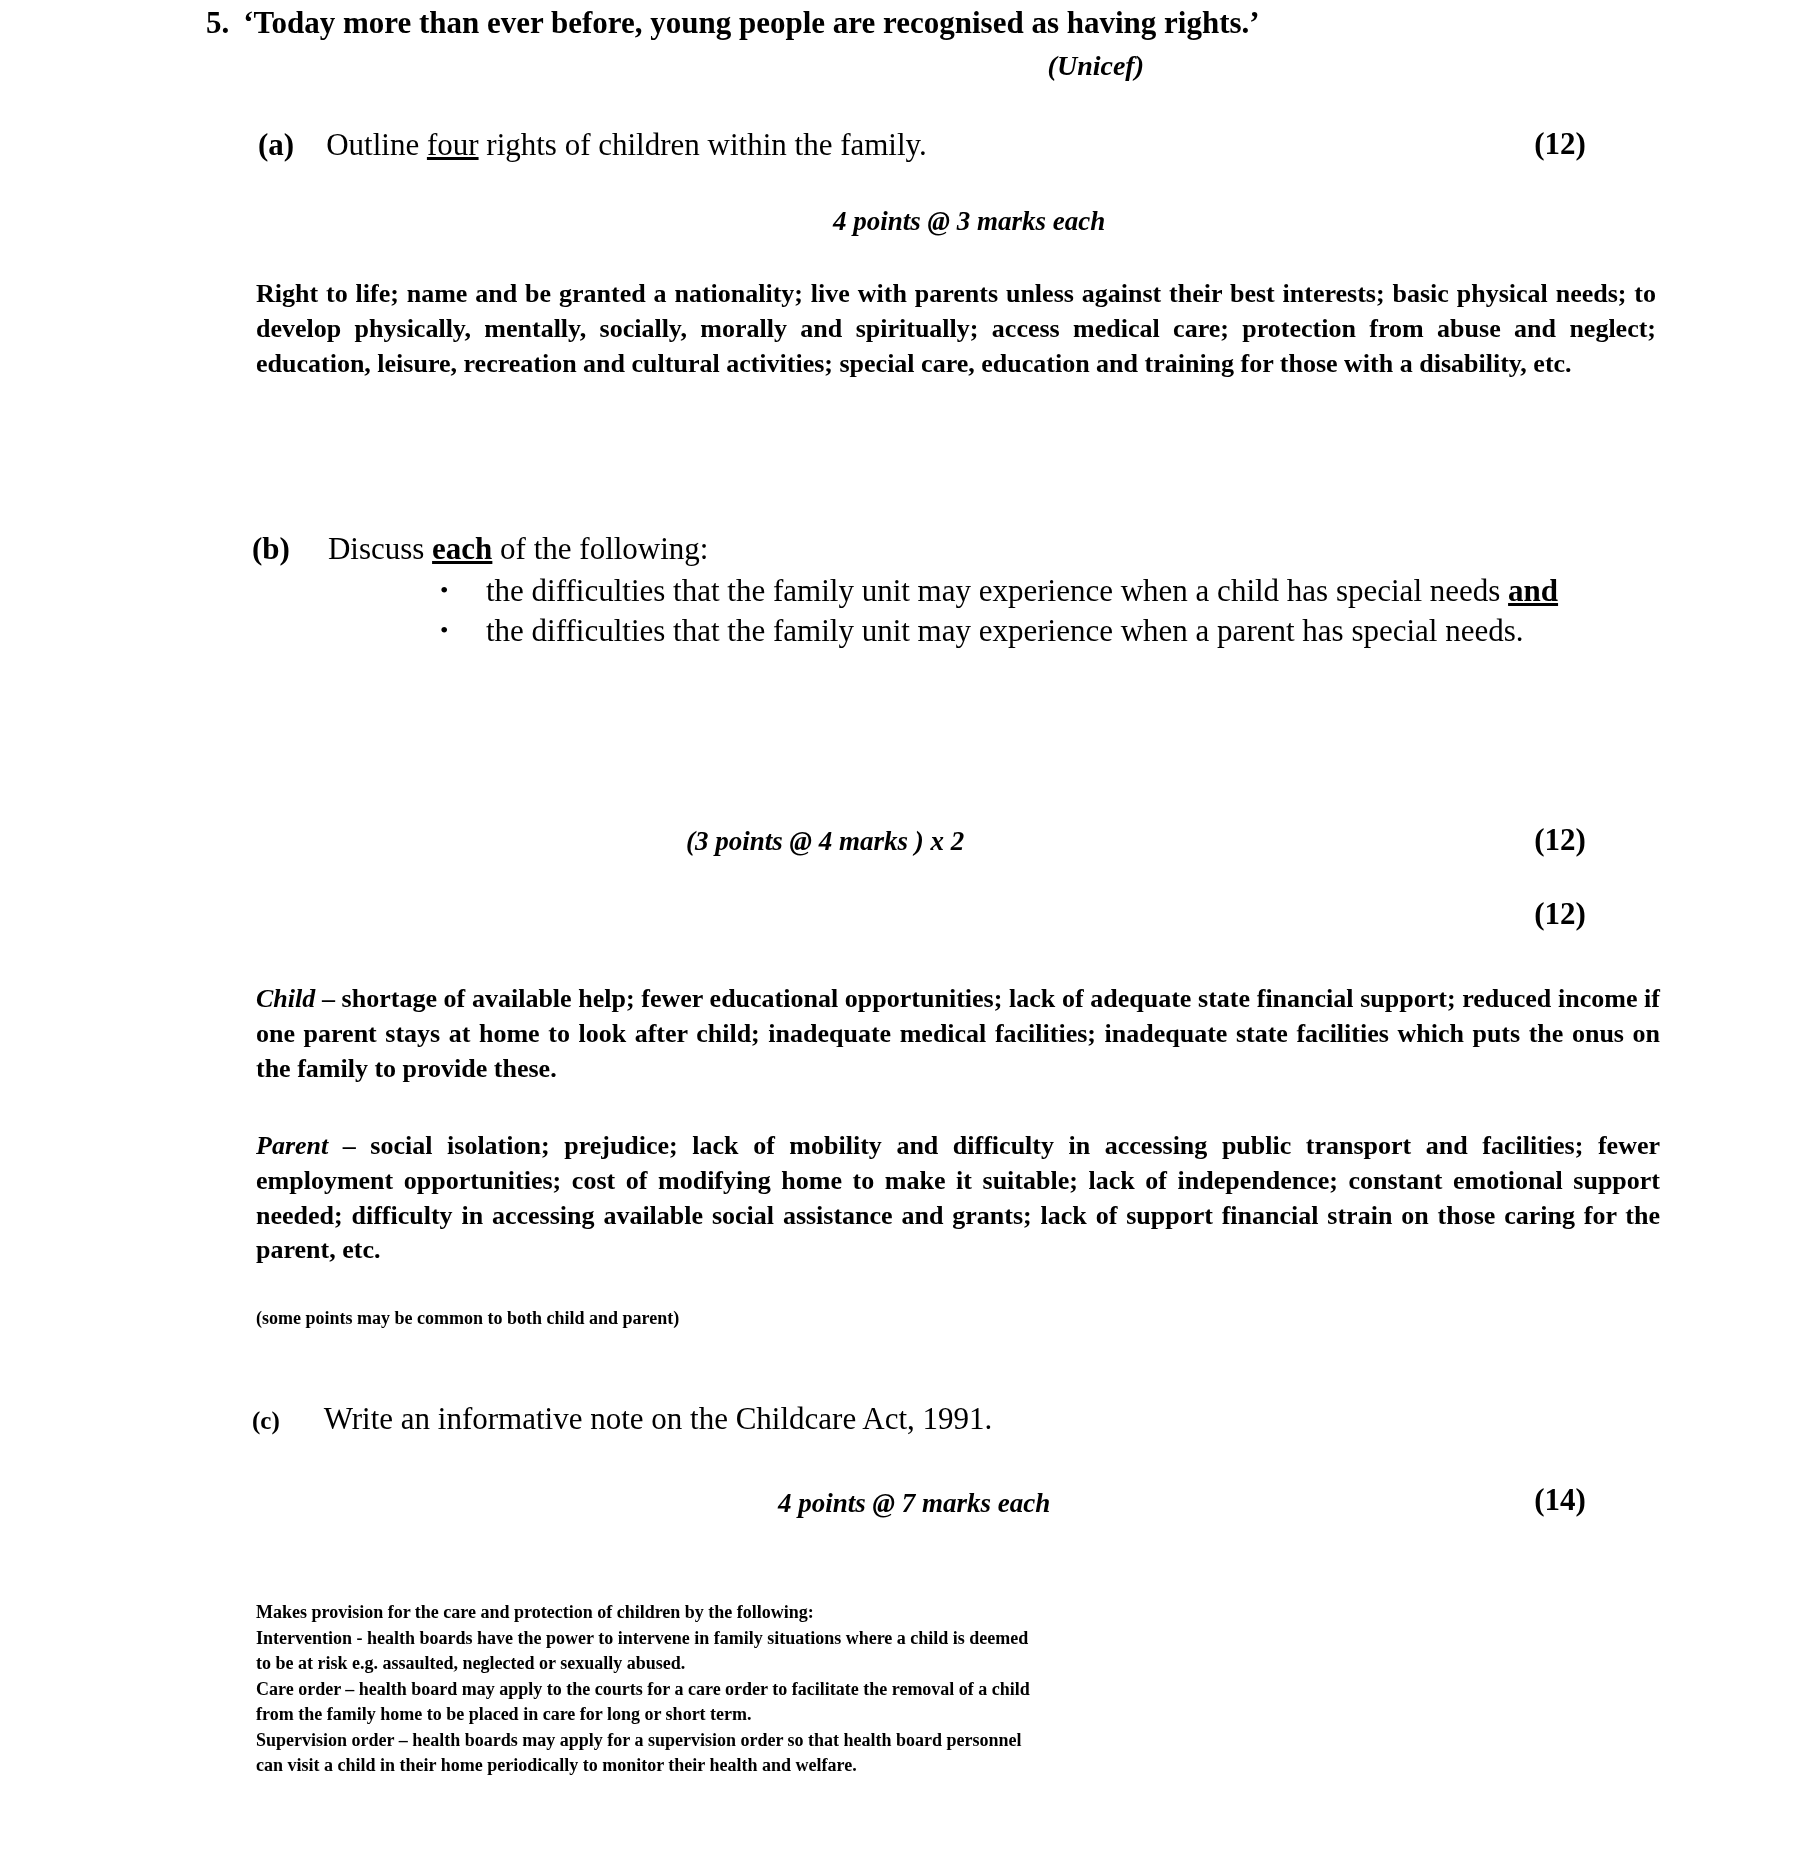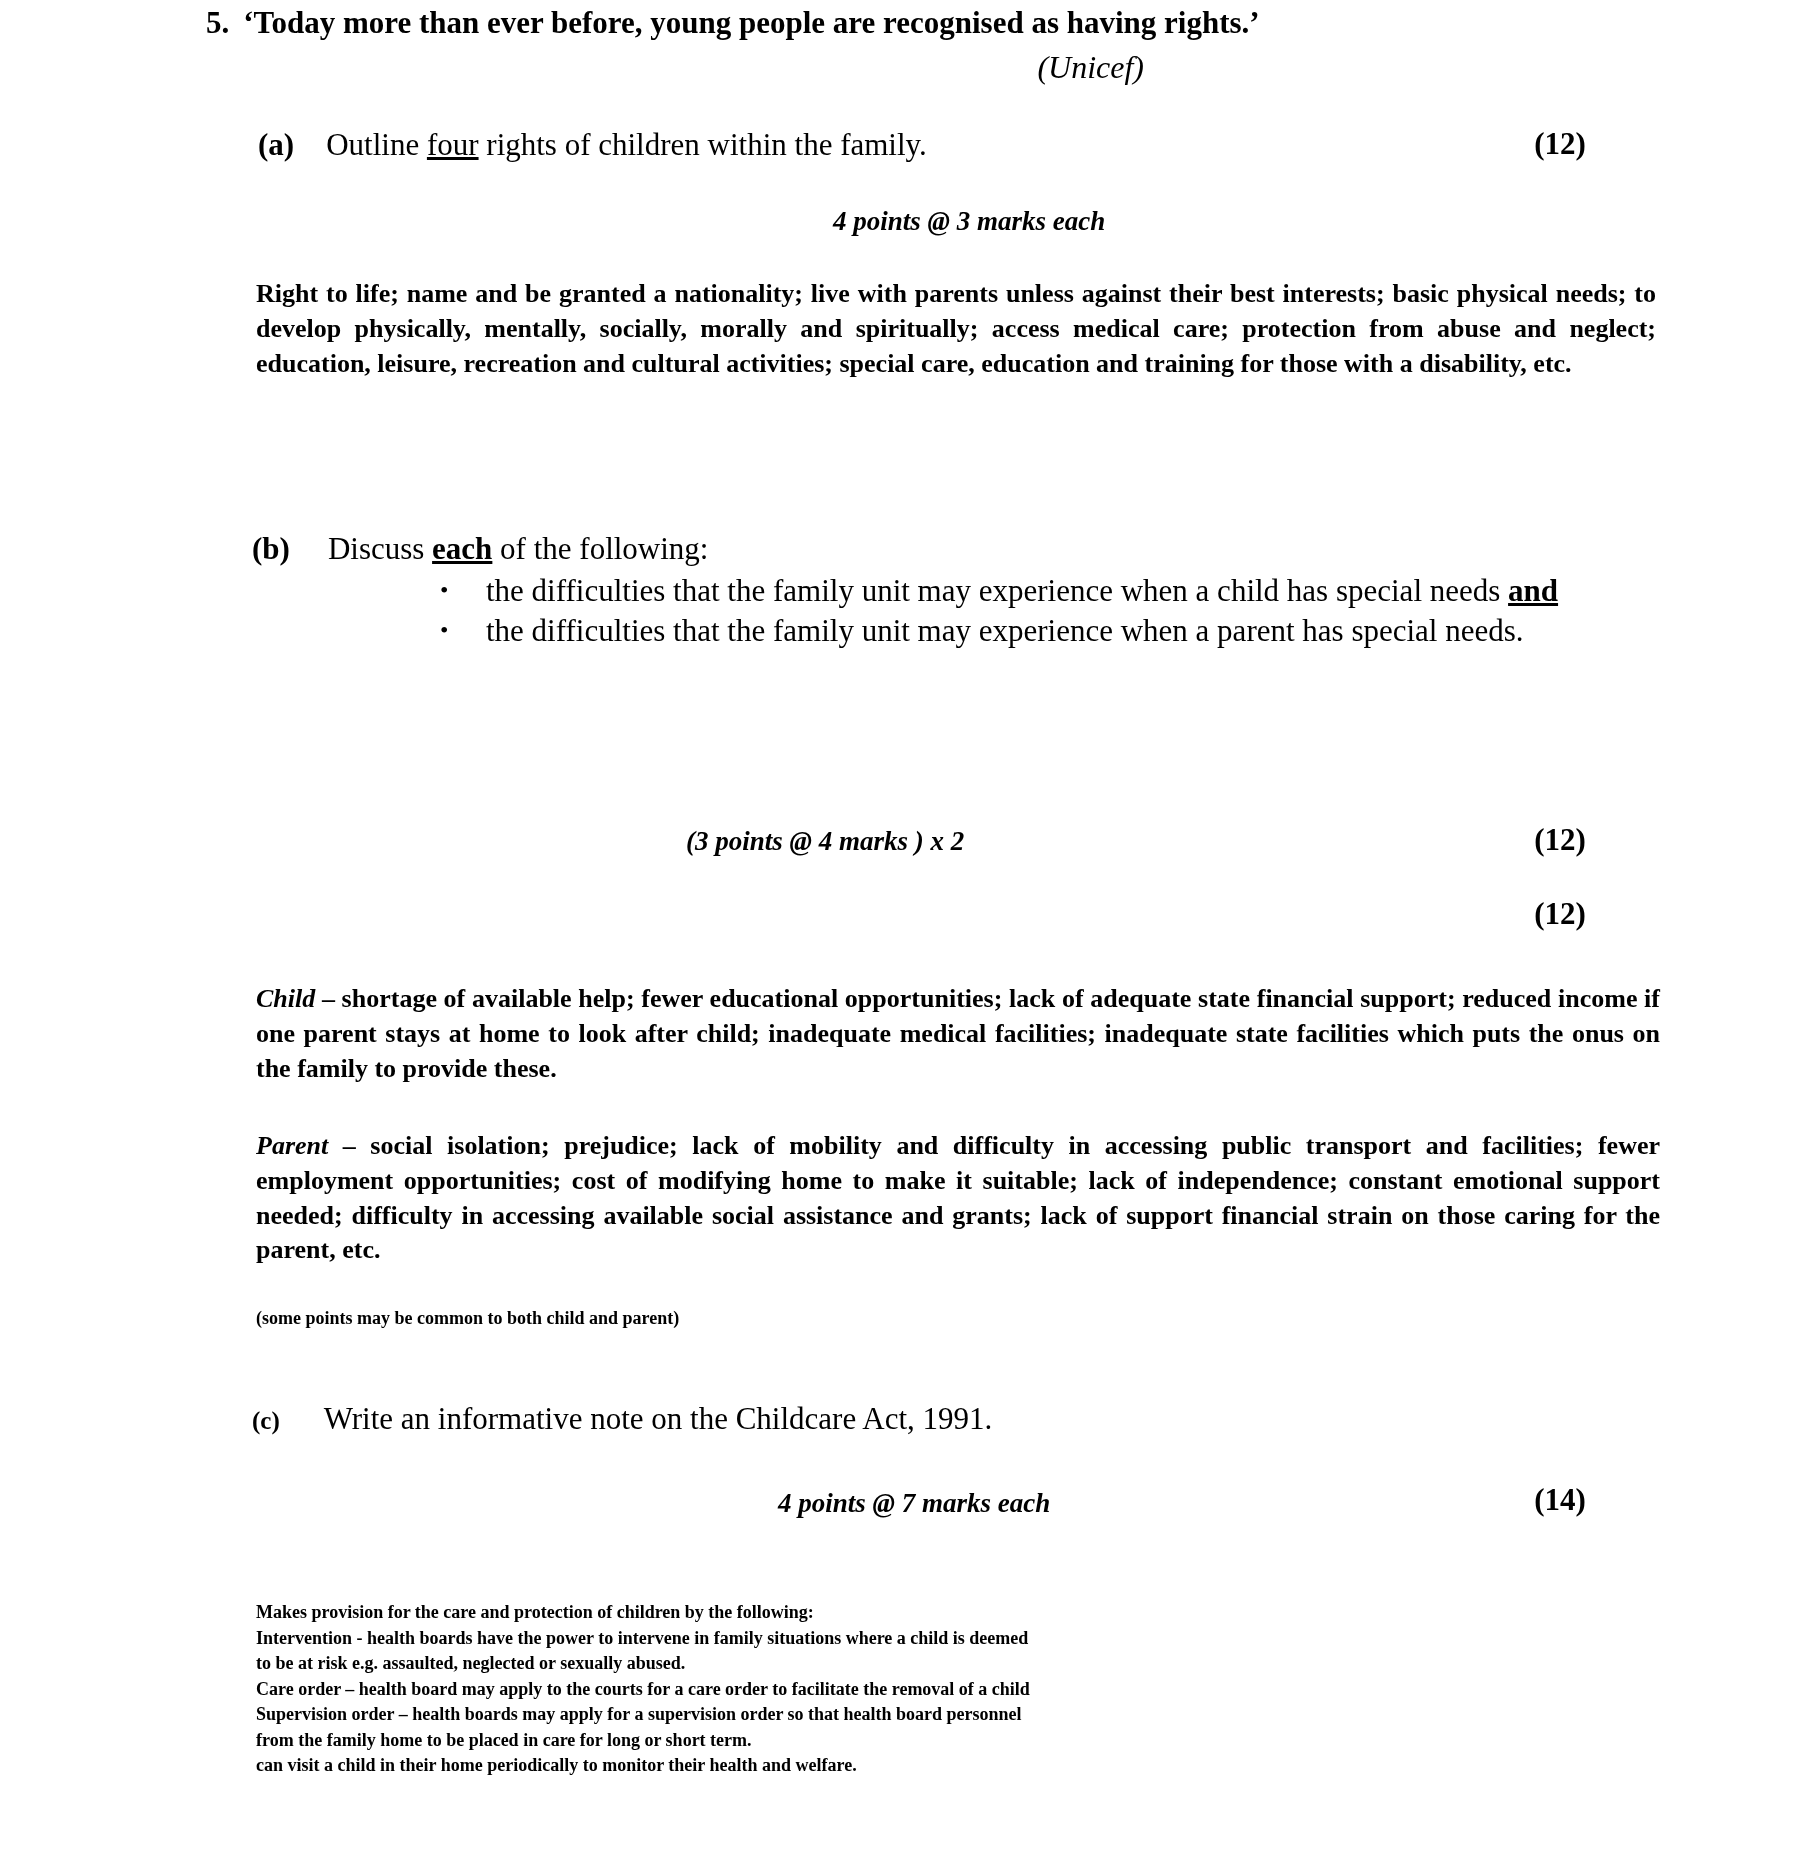--- a/index.html
+++ b/index.html
@@ -34,23 +34,23 @@
   .q-num {
     display: inline-block;
     margin-right: 14px;
   }
   .attribution {
     position: absolute;
     left: 0;
     top: 44px;
     right: 166px;
     text-align: right;
-    font-size: 32px;
+    font-size: 28px;
     font-style: italic;
-    font-weight: normal;
+    font-weight: bold;
   }
 
   
   .part-row {
     position: absolute;
     display: flex;
     align-items: baseline;
     font-size: 31px;
     line-height: 1.2;
   }
@@ -177,18 +177,18 @@
   </div>
 
   <div class="scheme" style="left:778px; top:1488px;">4 points @ 7 marks each</div>
   <div class="marks" style="left:1460px; top:1482px;">(14)</div>
 
   <div class="answer-left" style="left:256px; top:1600px; width:1420px;">
     <div>Makes provision for the care and protection of children by the following:</div>
     <div>Intervention - health boards have the power to intervene in family situations where a child is deemed</div>
     <div>to be at risk e.g. assaulted, neglected or sexually abused.</div>
     <div>Care order – health board may apply to the courts for a care order to facilitate the removal of a child</div>
+    <div>from the family home to be placed in care for long or short term.</div>
     <div>Supervision order – health boards may apply for a supervision order so that health board personnel</div>
-    <div>from the family home to be placed in care for long or short term.</div>
     <div>can visit a child in their home periodically to monitor their health and welfare.</div>
   </div>
 
 </div>
 
 </body></html>

